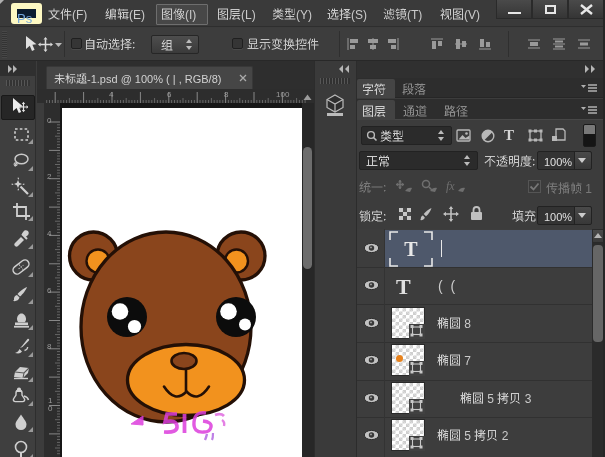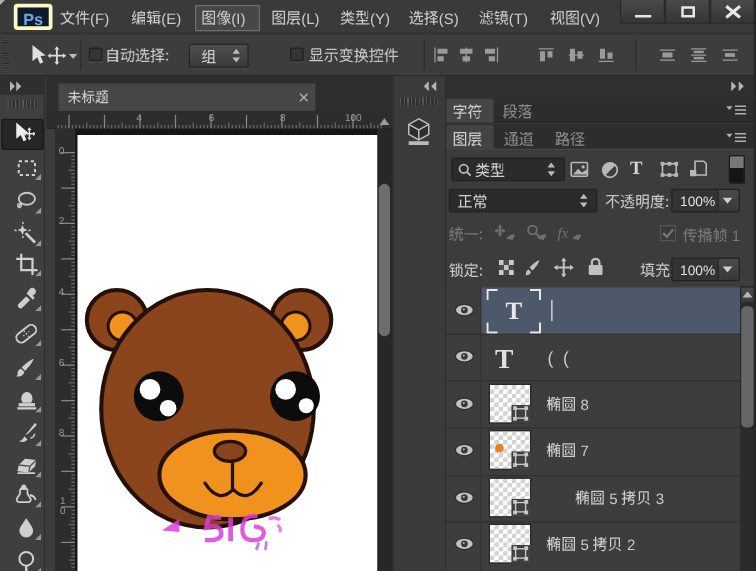--- a/index.html
+++ b/index.html
@@ -2,21 +2,21 @@
 <html><head><meta charset="utf-8"><style>
 *{margin:0;padding:0;box-sizing:border-box}
 html,body{width:605px;height:457px;overflow:hidden;background:#3c3c3c;
 font-family:"Liberation Sans",sans-serif;-webkit-font-smoothing:antialiased}
 .a{position:absolute}
 .txt{color:#cacaca;font-size:12px;line-height:14px;white-space:nowrap}
 .well{background:#2b2b2b;border:1px solid #222;border-radius:2px}
 </style></head><body>
 <div class="a" style="left:0;top:0;width:605px;height:27px;background:#3a3a3a;border-bottom:1px solid #2e2e2e"></div>
 <div class="a" style="left:0;top:0;width:4px;height:4px;background:#b0b0b0;clip-path:polygon(0 0,100% 0,0 100%)"></div>
-<div class="a" style="left:11px;top:3px;width:31px;height:21px;background:#0c1c2e;border:3px solid #fef9c3;border-radius:3px;color:#74a7dc;font-size:13px;font-weight:700;text-align:center;line-height:20px">Ps</div>
+<div class="a" style="left:11px;top:3px;width:31px;height:21px;background:#0c1c2e;border:6px solid #fef9c3;border-radius:3px;color:#74a7dc;font-size:13px;font-weight:400;text-align:left;line-height:20px">Ps</div>
 <div class="a" style="left:156px;top:4px;width:52px;height:21px;background:#474747;border:1px solid #6e6e6e;border-radius:1px"></div>
 <div class="a txt" style="left:48px;top:7px"><svg style="vertical-align:middle" width="24" height="13" fill="#cacaca">
       <g transform="translate(0.0,-2.5) scale(0.5000)">
         <path d="M11 6h2v1h-2zM11 7h2v1h-2zM11 8h2v1h-2zM11 9h2v1h-2zM1 10h22v1h-22zM1 11h22v1h-22zM5 12h2v1h-2zM17 12h2v1h-2zM5 13h3v1h-3zM16 13h3v1h-3zM6 14h2v1h-2zM16 14h2v1h-2zM6 15h3v1h-3zM15 15h3v1h-3zM7 16h2v1h-2zM15 16h2v1h-2zM7 17h3v1h-3zM14 17h3v1h-3zM8 18h3v1h-3zM13 18h3v1h-3zM9 19h2v1h-2zM13 19h2v1h-2zM9 20h5v1h-5zM10 21h4v1h-4zM9 22h6v1h-6zM8 23h8v1h-8zM6 24h4v1h-4zM14 24h4v1h-4zM4 25h5v1h-5zM15 25h5v1h-5zM1 26h6v1h-6zM17 26h6v1h-6zM1 27h4v1h-4zM19 27h4v1h-4z"></path>
       </g>
       <g transform="translate(12.0,-2.5) scale(0.5000)">
         <path d="M6 6h2v1h-2zM14 6h2v1h-2zM6 7h2v1h-2zM10 7h2v1h-2zM14 7h2v1h-2zM5 8h2v1h-2zM10 8h2v1h-2zM14 8h2v1h-2zM5 9h2v1h-2zM10 9h2v1h-2zM14 9h2v1h-2zM4 10h2v1h-2zM9 10h2v1h-2zM14 10h2v1h-2zM4 11h2v1h-2zM9 11h13v1h-13zM3 12h3v1h-3zM9 12h13v1h-13zM2 13h4v1h-4zM8 13h2v1h-2zM14 13h2v1h-2zM2 14h4v1h-4zM8 14h2v1h-2zM14 14h2v1h-2zM1 15h2v1h-2zM4 15h2v1h-2zM8 15h1v1h-1zM14 15h2v1h-2zM1 16h2v1h-2zM4 16h2v1h-2zM14 16h2v1h-2zM4 17h2v1h-2zM14 17h2v1h-2zM4 18h2v1h-2zM8 18h15v1h-15zM4 19h2v1h-2zM8 19h15v1h-15zM4 20h2v1h-2zM14 20h2v1h-2zM4 21h2v1h-2zM14 21h2v1h-2zM4 22h2v1h-2zM14 22h2v1h-2zM4 23h2v1h-2zM14 23h2v1h-2zM4 24h2v1h-2zM14 24h2v1h-2zM4 25h2v1h-2zM14 25h2v1h-2zM4 26h2v1h-2zM14 26h2v1h-2zM4 27h2v1h-2zM14 27h2v1h-2zM4 28h1v1h-1zM15 28h1v1h-1z"></path>
       </g>
     </svg><span style="vertical-align:middle">(F)</span></div>
 <div class="a txt" style="left:105px;top:7px"><svg style="vertical-align:middle" width="24" height="13" fill="#cacaca">
@@ -311,21 +311,21 @@
 <div class="a txt" style="left:54px;top:71px;font-size:11px;color:#d2d2d2"><svg style="vertical-align:middle" width="33" height="12" fill="#d2d2d2">
       <g transform="translate(0.0,-2.3) scale(0.4583)">
         <path d="M11 6h2v1h-2zM11 7h2v1h-2zM11 8h2v1h-2zM11 9h2v1h-2zM3 10h18v1h-18zM3 11h18v1h-18zM11 12h2v1h-2zM11 13h2v1h-2zM11 14h2v1h-2zM11 15h2v1h-2zM1 16h22v1h-22zM2 17h21v1h-21zM9 18h6v1h-6zM9 19h6v1h-6zM8 20h2v1h-2zM11 20h2v1h-2zM14 20h2v1h-2zM7 21h2v1h-2zM11 21h2v1h-2zM15 21h2v1h-2zM5 22h3v1h-3zM11 22h2v1h-2zM16 22h2v1h-2zM4 23h3v1h-3zM11 23h2v1h-2zM17 23h3v1h-3zM3 24h3v1h-3zM11 24h2v1h-2zM18 24h3v1h-3zM1 25h4v1h-4zM11 25h2v1h-2zM19 25h4v1h-4zM2 26h1v1h-1zM11 26h2v1h-2zM21 26h1v1h-1zM11 27h2v1h-2zM11 28h2v1h-2z"></path>
       </g>
       <g transform="translate(11.0,-2.3) scale(0.4583)">
         <path d="M5 5h1v1h-1zM5 6h2v1h-2zM5 7h2v1h-2zM11 7h11v1h-11zM5 8h2v1h-2zM11 8h11v1h-11zM5 9h2v1h-2zM5 10h2v1h-2zM1 11h9v1h-9zM1 12h9v1h-9zM4 13h3v1h-3zM10 13h13v1h-13zM4 14h4v1h-4zM10 14h13v1h-13zM3 15h6v1h-6zM15 15h2v1h-2zM3 16h6v1h-6zM15 16h2v1h-2zM3 17h1v1h-1zM5 17h2v1h-2zM8 17h2v1h-2zM15 17h2v1h-2zM2 18h2v1h-2zM5 18h2v1h-2zM11 18h2v1h-2zM15 18h2v1h-2zM19 18h2v1h-2zM1 19h2v1h-2zM5 19h2v1h-2zM11 19h2v1h-2zM15 19h2v1h-2zM19 19h2v1h-2zM1 20h2v1h-2zM5 20h2v1h-2zM11 20h2v1h-2zM15 20h2v1h-2zM20 20h1v1h-1zM1 21h1v1h-1zM5 21h2v1h-2zM10 21h2v1h-2zM15 21h2v1h-2zM20 21h2v1h-2zM5 22h2v1h-2zM10 22h2v1h-2zM15 22h2v1h-2zM20 22h2v1h-2zM5 23h2v1h-2zM9 23h3v1h-3zM15 23h2v1h-2zM21 23h2v1h-2zM5 24h2v1h-2zM9 24h2v1h-2zM15 24h2v1h-2zM21 24h2v1h-2zM5 25h2v1h-2zM15 25h2v1h-2zM21 25h1v1h-1zM5 26h2v1h-2zM12 26h5v1h-5zM5 27h2v1h-2zM12 27h4v1h-4z"></path>
       </g>
       <g transform="translate(22.0,-2.3) scale(0.4583)">
         <path d="M12 6h10v1h-10zM3 7h8v1h-8zM12 7h11v1h-11zM3 8h1v1h-1zM9 8h2v1h-2zM16 8h2v1h-2zM3 9h1v1h-1zM9 9h2v1h-2zM16 9h2v1h-2zM3 10h8v1h-8zM15 10h3v1h-3zM3 11h1v1h-1zM9 11h2v1h-2zM13 11h9v1h-9zM3 12h1v1h-1zM9 12h2v1h-2zM13 12h2v1h-2zM20 12h2v1h-2zM3 13h8v1h-8zM13 13h2v1h-2zM17 13h1v1h-1zM20 13h2v1h-2zM13 14h2v1h-2zM17 14h1v1h-1zM20 14h2v1h-2zM13 15h2v1h-2zM17 15h1v1h-1zM20 15h2v1h-2zM1 16h11v1h-11zM13 16h2v1h-2zM16 16h2v1h-2zM20 16h2v1h-2zM6 17h2v1h-2zM13 17h2v1h-2zM16 17h2v1h-2zM20 17h2v1h-2zM6 18h2v1h-2zM13 18h2v1h-2zM16 18h2v1h-2zM20 18h2v1h-2zM3 19h2v1h-2zM6 19h2v1h-2zM13 19h2v1h-2zM16 19h2v1h-2zM20 19h2v1h-2zM3 20h1v1h-1zM6 20h2v1h-2zM13 20h2v1h-2zM16 20h1v1h-1zM20 20h2v1h-2zM3 21h1v1h-1zM6 21h6v1h-6zM15 21h2v1h-2zM18 21h1v1h-1zM3 22h2v1h-2zM6 22h2v1h-2zM15 22h2v1h-2zM18 22h3v1h-3zM2 23h3v1h-3zM6 23h2v1h-2zM13 23h3v1h-3zM19 23h3v1h-3zM2 24h6v1h-6zM11 24h4v1h-4zM20 24h3v1h-3zM2 25h2v1h-2zM5 25h3v1h-3zM12 25h1v1h-1zM1 26h2v1h-2zM6 26h17v1h-17zM1 27h2v1h-2zM9 27h14v1h-14z"></path>
       </g>
-    </svg></div>
+    </svg><span style="vertical-align:middle">-1.psd @ 100% ( | , RGB/8)</span></div>
 <svg class="a" style="left:239px;top:74px" width="8" height="8">
     <path d="M1 1l6 6M7 1l-6 6" stroke="#aaa" stroke-width="1.3"></path>
   </svg>
 <div class="a" style="left:37px;top:89px;width:277px;height:14px;background:#2d2d2d;border-bottom:1px solid #1d1d1d"></div>
 <svg class="a" style="left:37px;top:89px" width="277" height="14">
     <rect width="277" height="14" fill="#2d2d2d"></rect>
     <path d="M9.7 11v3" stroke="#666" stroke-width="1"></path>
     <path d="M12.5 11v3" stroke="#666" stroke-width="1"></path>
     <path d="M15.4 11v3" stroke="#666" stroke-width="1"></path>
     <path d="M18.2 3v11" stroke="#888" stroke-width="1"></path>

